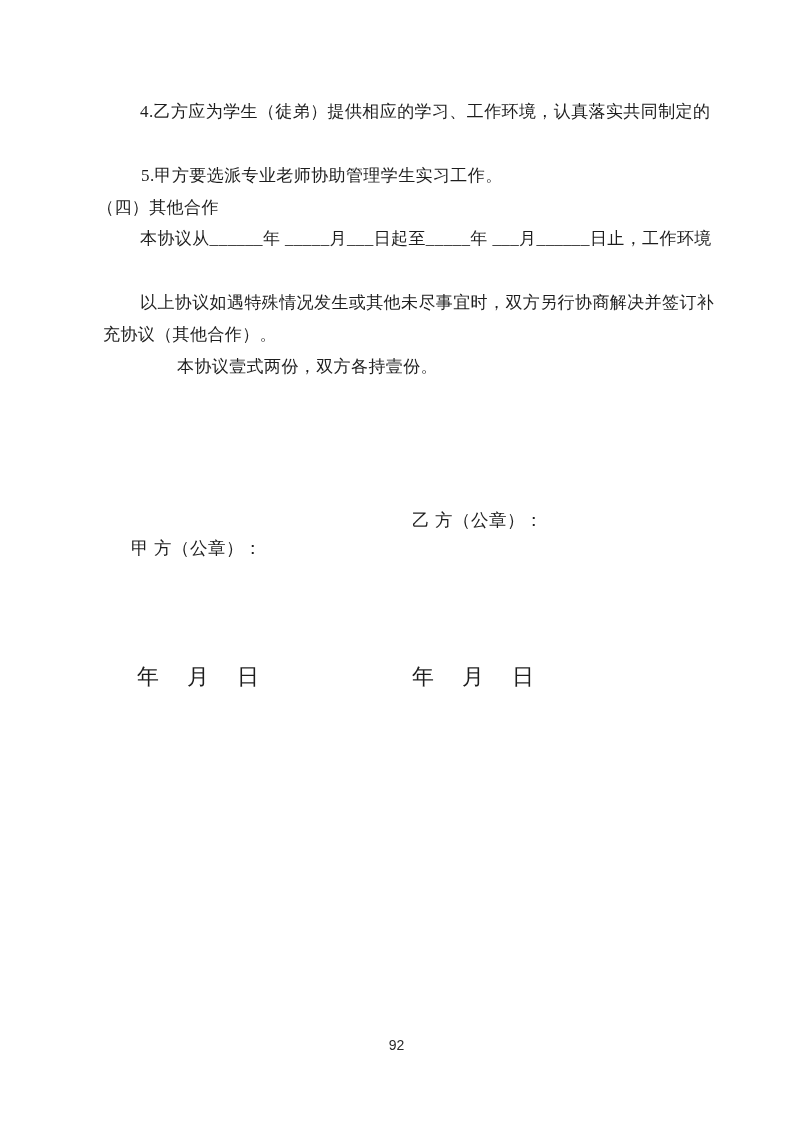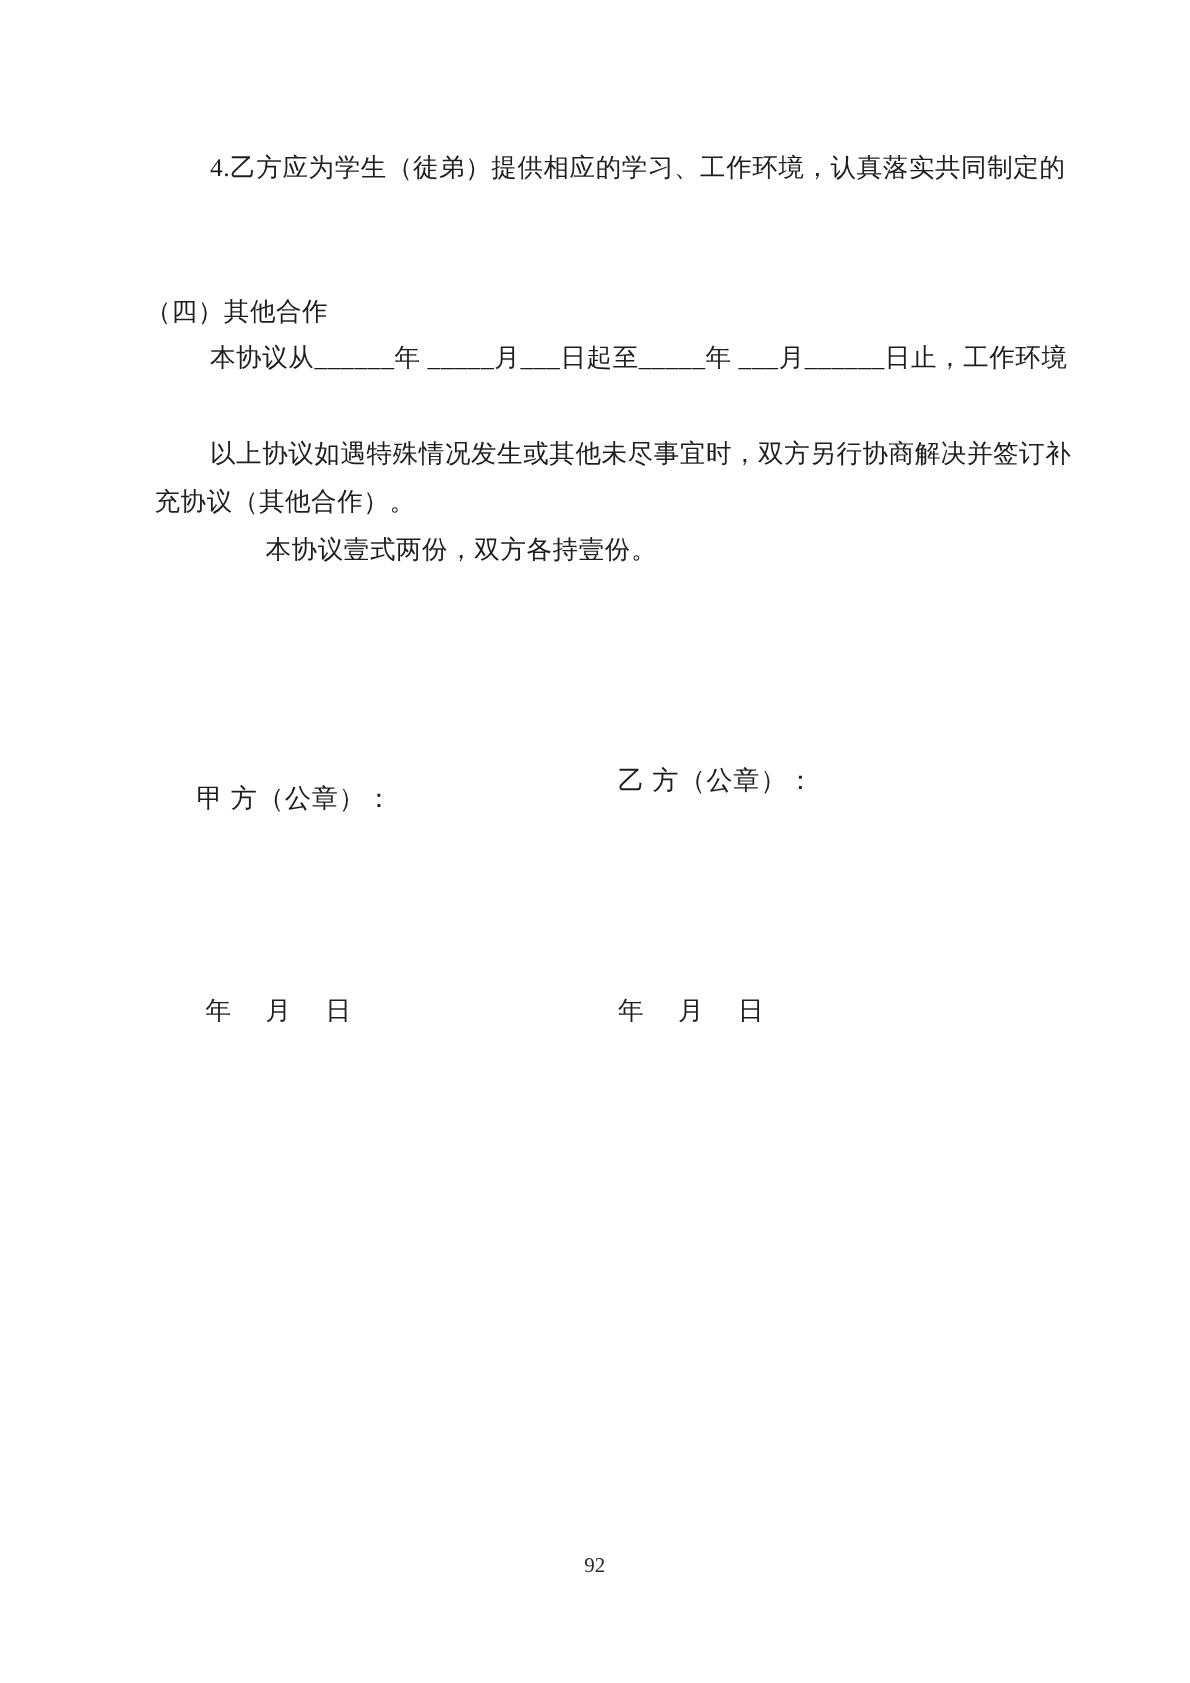--- a/index.html
+++ b/index.html
@@ -23,57 +23,58 @@
   }
   .sig-label {
     position: absolute;
     font-size: 17.5px;
     letter-spacing: 0.5px;
     white-space: pre;
     color: #1d1d1d;
   }
   .date-line {
     position: absolute;
-    font-size: 17px;
+    font-size: 22px;
     letter-spacing: 3px;
     white-space: pre;
     color: #1d1d1d;
   }
   .page-number {
     position: absolute;
     top: 1037px;
     left: 0;
     width: 100%;
     text-align: center;
     font-size: 14px;
     color: #2a2a2a;
-    font-family: Liberation Serif, serif;
+    font-family: Liberation Sans, sans-serif;
   }
 </style>
 </head>
 <body>
 
 <div class="page">
 
   <div class="line" style="top:101px; left:140px;">4.乙方应为学生（徒弟）提供相应的学习、工作环境，认真落实共同制定的</div>
 
 
+  <div class="line" style="top:165px; left:141px;">5.甲方要选派专业老师协助管理学生实习工作。</div>
 
   <div class="line" style="top:197px; left:97px;">（四）其他合作</div>
 
   <div class="line" style="top:228px; left:140px;">本协议从______年 _____月___日起至_____年 ___月______日止，工作环境</div>
 
 
   <div class="line" style="top:292px; left:140px;">以上协议如遇特殊情况发生或其他未尽事宜时，双方另行协商解决并签订补</div>
 
   <div class="line" style="top:324px; left:103px;">充协议（其他合作）。</div>
 
   <div class="line" style="top:356px; left:140px;margin-left:37px;">本协议壹式两份，双方各持壹份。</div>
 
-  <div class="sig-label" style="top:520px; left:131px;">甲 方（公章）：</div>
+  <div class="sig-label" style="top:536px; left:131px;">甲 方（公章）：</div>
 
   <div class="sig-label" style="top:508px; left:399px;margin-left:13px;">乙 方（公章）：</div>
 
   <div class="date-line" style="top:662px; left:137px;">年　月　日</div>
 
   <div class="date-line" style="top:662px; left:412px;">年　月　日</div>
 
   <div class="page-number">92</div>
 
 </div>

